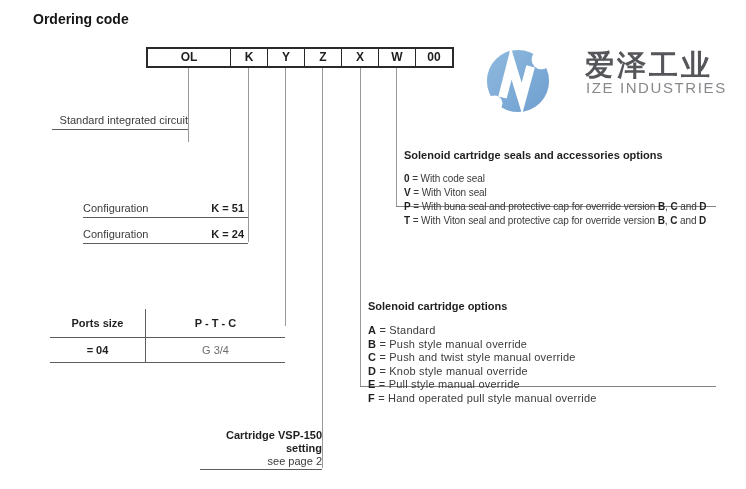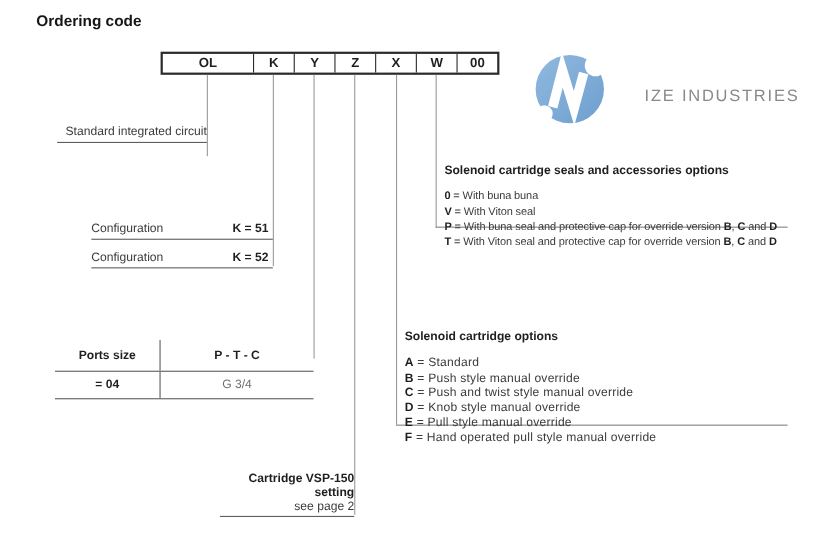--- a/index.html
+++ b/index.html
@@ -83,21 +83,21 @@
 
   <div id="ol-label" class="rule">
     <div>Standard integrated circuit</div>
   </div>
 
   <div id="config1" class="config-row rule">
     <span class="val">K = 51</span>
     <span>Configuration</span>
   </div>
   <div id="config2" class="config-row rule">
-    <span class="val">K = 52</span>
+    <span class="val">K = 24</span>
     <span>Configuration</span>
   </div>
 
   <div id="ports-table">
     <div class="pt-row pt-head">
       <div class="pt-c1">Ports size</div>
       <div class="pt-c2">P - T - C</div>
     </div>
     <div class="pt-row pt-data">
       <div class="pt-c1 b">= 04</div>
@@ -108,21 +108,21 @@
   <div id="vsp-label" class="rule">
     <div class="b">Cartridge VSP-150</div>
     <div class="b">setting</div>
     <div class="l3">see page 2</div>
   </div>
 
   <div id="seals-block" class="opt-block">
     <div class="opt-heading">Solenoid cartridge seals and accessories options</div>
     <div class="opt-list">
 
-    <div class="opt-row"><b>0</b><span> = With buna buna</span></div>
+    <div class="opt-row"><b>0</b><span> = With code seal</span></div>
         <div class="opt-row"><b>V</b><span> = With Viton seal</span></div>
         <div class="opt-row"><b>P</b><span> = With buna seal and protective cap for override version </span><b>B</b><span>, </span><b>C</b><span> and </span><b>D</b></div>
         <div class="opt-row"><b>T</b><span> = With Viton seal and protective cap for override version </span><b>B</b><span>, </span><b>C</b><span> and </span><b>D</b></div>
       </div>
   </div>
 
   <div id="cart-block" class="opt-block">
     <div class="opt-heading">Solenoid cartridge options</div>
     <div class="opt-list">
 
@@ -141,16 +141,17 @@
         <linearGradient id="lg" x1="0" y1="0" x2="1" y2="1">
           <stop offset="0" stop-color="#8fb9de"></stop>
           <stop offset="1" stop-color="#6f9fd0"></stop>
         </linearGradient>
       </defs>
       <circle cx="35" cy="35" r="32" fill="url(#lg)"></circle>
       <path d="M 19 52 L 28 17 L 39 53 L 48 20" fill="none" stroke="#ffffff" stroke-width="9" stroke-linejoin="miter"></path>
       <circle cx="59" cy="13" r="10" fill="#ffffff"></circle>
       <circle cx="11" cy="58" r="8" fill="#ffffff"></circle>
     </svg>
+    <div id="logo-cn">爱泽工业</div>
     <div id="logo-en">IZE INDUSTRIES</div>
   </div>
 
 </div>
 
 </body></html>

